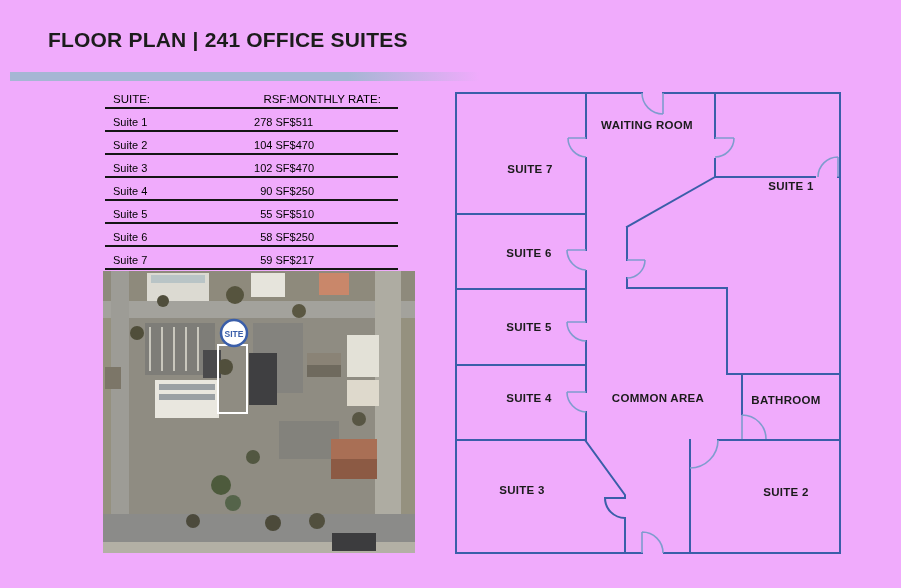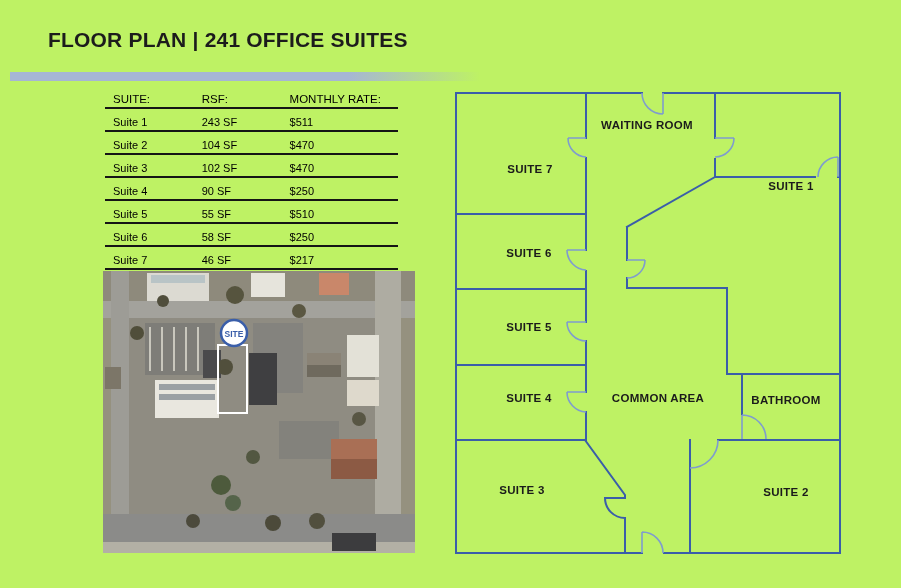--- a/index.html
+++ b/index.html
@@ -1,26 +1,26 @@
 <!DOCTYPE html>
 <html><head>
 <meta charset="utf-8">
 <style>
   html,body{margin:0;padding:0;}
   body{width:901px;height:588px;background:#ffffff;font-family:"Liberation Sans",sans-serif;position:relative;overflow:hidden;}
-  .page{position:absolute;inset:0;background:#bef264;}
+  .page{position:absolute;inset:0;background:#f0abfc;}
   .title{position:absolute;left:48px;top:28px;font-size:21px;font-weight:bold;color:#1c1c1c;letter-spacing:0.2px;white-space:nowrap;}
   .accent-bar{position:absolute;left:10px;top:72px;width:470px;height:9px;
     background:linear-gradient(to right,#a6b6d4 0%,#a6b6d4 72%,rgba(255,255,255,0) 100%);}
   
   .rate-table{position:absolute;left:105px;top:86px;width:293px;font-size:11px;color:#000;}
   .trow{display:flex;align-items:flex-end;border-bottom:2px solid #151515;height:21px;}
   .trow.header{font-weight:normal;font-size:11.5px;}
   .c1{width:33%;text-align:left;padding-left:8px;box-sizing:border-box;}
-  .c2{width:30%;text-align:left;}
+  .c2{width:30%;text-align:right;}
   .c3{width:37%;text-align:left;}
   .trow div{padding-bottom:2px;}
   
   .aerial{position:absolute;left:103px;top:271px;width:372px;height:282px;}
   
   .floorplan{position:absolute;left:450px;top:80px;width:456px;height:500px;}
   svg text.room{font-family:"Liberation Sans",sans-serif;font-size:11.5px;font-weight:bold;letter-spacing:0.3px;}
   svg text.site{font-family:"Liberation Sans",sans-serif;font-size:8.5px;font-weight:bold;}
 </style>
 </head>
@@ -32,21 +32,21 @@
   <div class="accent-bar"></div>
 
   <div class="rate-table">
     <div class="trow header">
       <div class="c1">SUITE:</div>
       <div class="c2">RSF:</div>
       <div class="c3">MONTHLY RATE:</div>
     </div>
     <div class="trow">
       <div class="c1">Suite 1</div>
-      <div class="c2">243 SF</div>
+      <div class="c2">278 SF</div>
       <div class="c3">$511</div>
     </div>
     <div class="trow">
       <div class="c1">Suite 2</div>
       <div class="c2">104 SF</div>
       <div class="c3">$470</div>
     </div>
     <div class="trow">
       <div class="c1">Suite 3</div>
       <div class="c2">102 SF</div>
@@ -62,21 +62,21 @@
       <div class="c2">55 SF</div>
       <div class="c3">$510</div>
     </div>
     <div class="trow">
       <div class="c1">Suite 6</div>
       <div class="c2">58 SF</div>
       <div class="c3">$250</div>
     </div>
     <div class="trow">
       <div class="c1">Suite 7</div>
-      <div class="c2">46 SF</div>
+      <div class="c2">59 SF</div>
       <div class="c3">$217</div>
     </div>
   </div>
 
   <div class="aerial">
     <svg width="312" height="282" viewBox="0 0 312 282">
       <rect x="0" y="0" width="312" height="282" fill="#95917f"></rect>
 
       <rect x="0" y="0" width="312" height="30" fill="#8e8a7c"></rect>
       <rect x="24" y="46" width="250" height="198" fill="#8f8c82"></rect>

